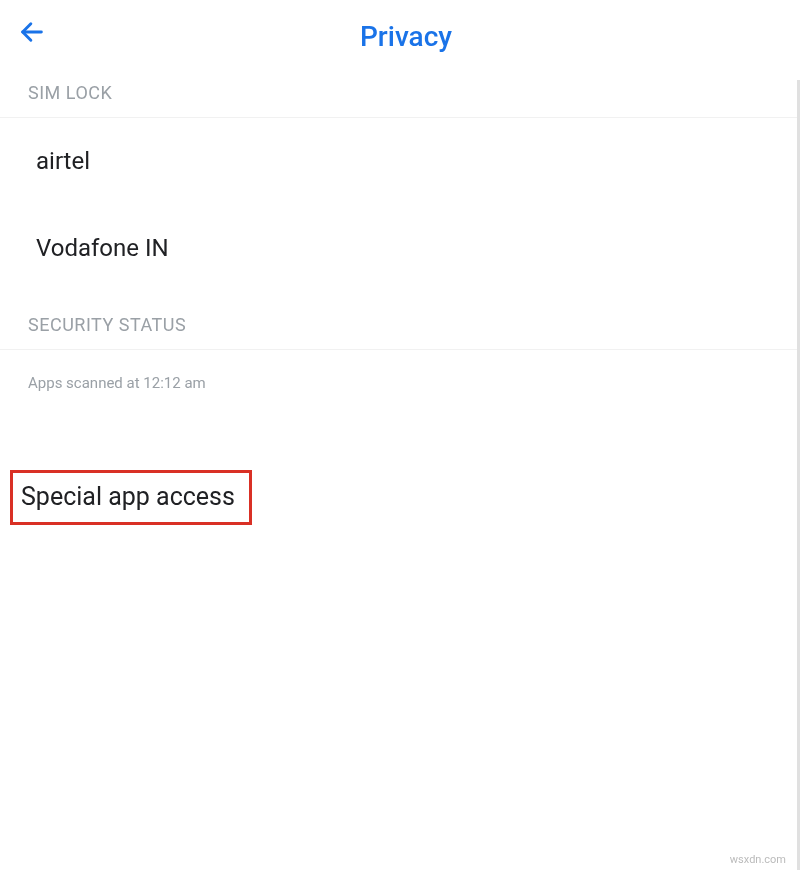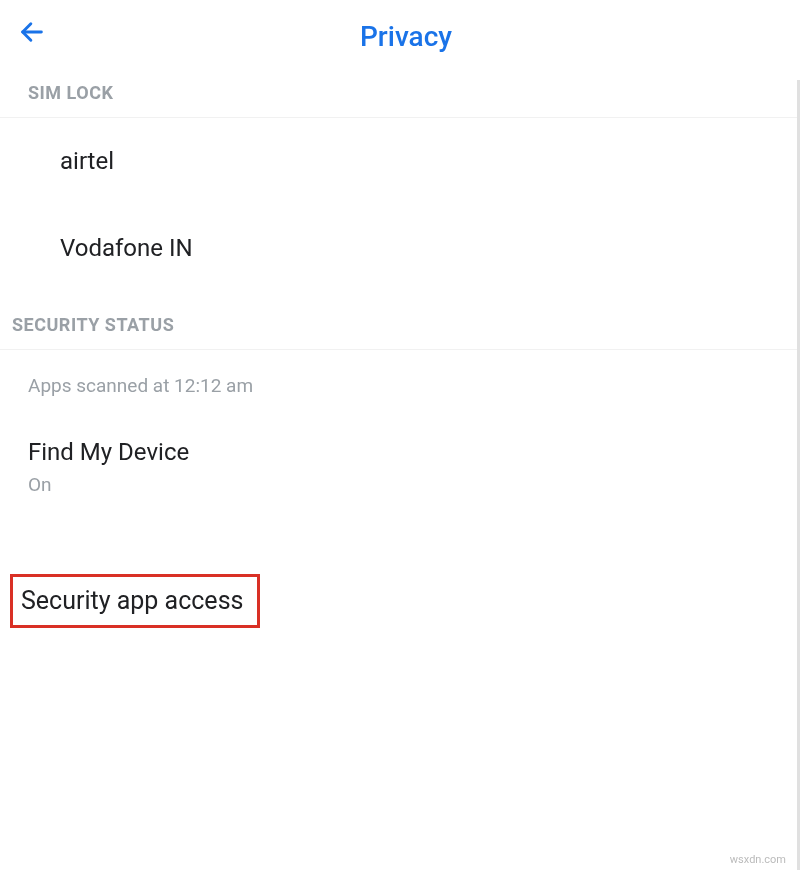--- a/index.html
+++ b/index.html
@@ -36,50 +36,49 @@
       text-align: center;
       font-size: 28px;
       font-weight: 500;
       color: #1a73e8;
       padding-top: 12px;
       padding-left: 12px;
     }
     .section-header {
       color: #9aa0a6;
       font-size: 18px;
-      font-weight: 700;
+      font-weight: 400;
       letter-spacing: 0.5px;
       padding: 22px 28px 14px 28px;
       border-bottom: 1px solid #f1f1f1;
     }
     .list-item {
       padding: 26px 28px 26px 36px;
       cursor: pointer;
     }
     .list-item-title {
       font-size: 24px;
       color: #202124;
       font-weight: 400;
       line-height: 1.3;
     }
     .list-item-subtitle {
-      font-size: 19px;
+      font-size: 15px;
       color: #9aa0a6;
       margin-top: 4px;
       font-weight: 400;
     }
     .sim-section .list-item {
       padding: 28px 28px 28px 36px;
-      margin-left: 24px;
     }
     .security-section .list-item {
       padding: 20px 28px 20px 28px;
     }
     .security-section .section-header {
-      padding-left: 12px;
+      padding-left: 28px;
     }
     .highlighted {
       display: inline-block;
       border: 3px solid #d93025;
       padding: 8px 14px 8px 8px;
       margin-left: 10px;
       margin-top: 18px;
     }
     .highlighted .list-item-title {
       font-size: 25px;
@@ -122,24 +121,20 @@
     <div class="list-item-title">Vodafone IN</div>
   </div>
 </div>
 
 <div class="security-section">
   <div class="section-header">SECURITY STATUS</div>
   <div class="list-item">
     <div class="list-item-subtitle">Apps scanned at 12:12 am</div>
   </div>
   <div class="list-item">
-    <div class="list-item-title">Find My Device</div>
-    <div class="list-item-subtitle">On</div>
-  </div>
-  <div class="list-item">
   </div>
   <div class="highlighted">
-    <div class="list-item-title">Security app access</div>
+    <div class="list-item-title">Special app access</div>
   </div>
 </div>
 
 <div class="scroll-edge"></div>
 <div class="watermark">wsxdn.com</div>
 
 </body></html>

